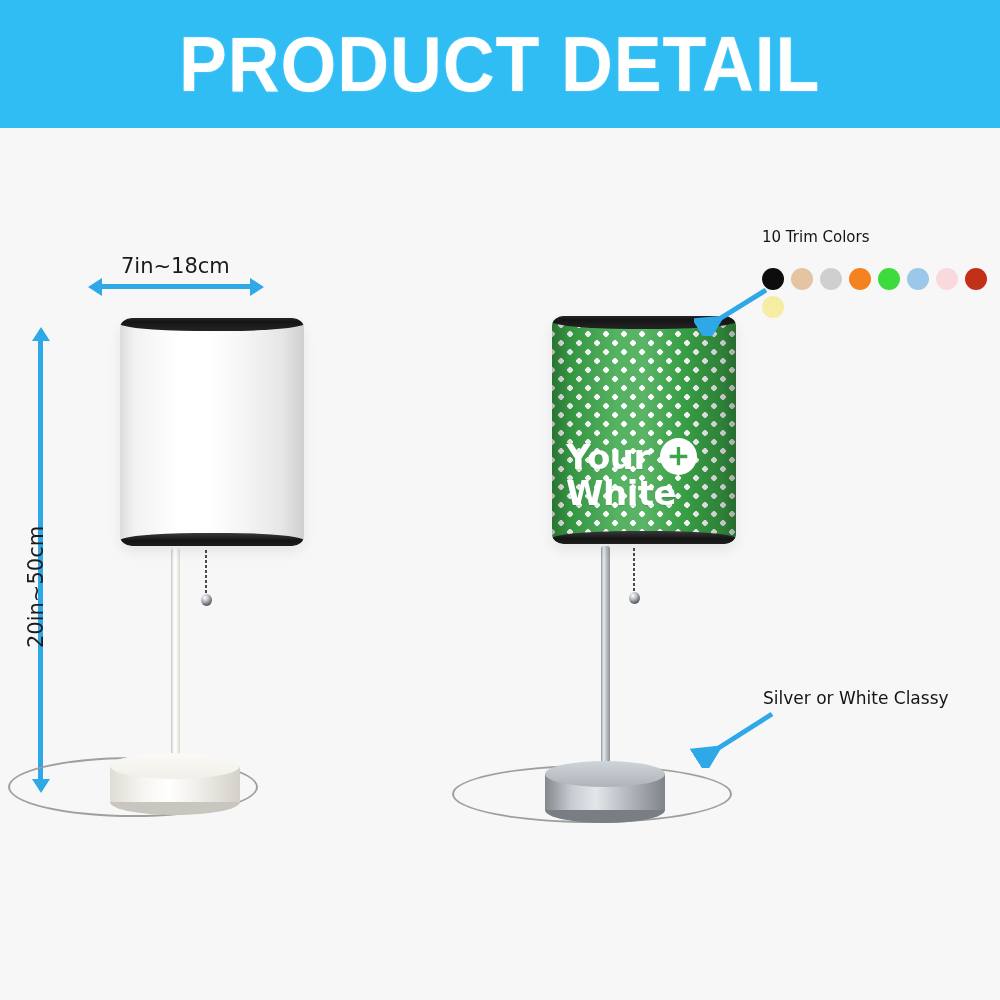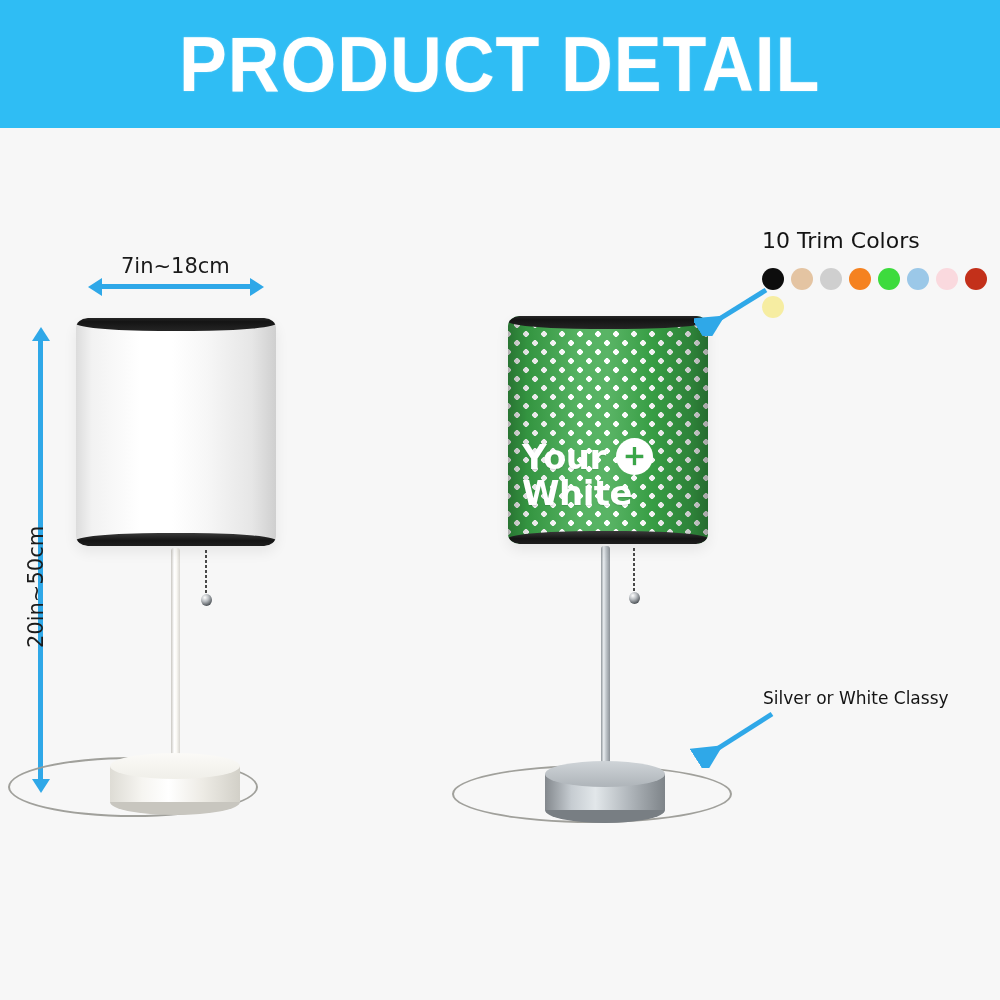--- a/index.html
+++ b/index.html
@@ -38,24 +38,25 @@
     left: 0; top: 128px;
     width: 1000px; height: 872px;
     background: #f7f7f7;
   }
 
   
   .lamp { position: absolute; }
 
   .shade {
     position: absolute;
-    width: 200px; height: 228px;
+    width: 184px; height: 228px;
     border-radius: 12px / 10px;
     overflow: hidden;
     box-shadow: 0 6px 14px rgba(0,0,0,0.07);
+    margin-left: 44px;
   }
   .shade-body {
     position: absolute;
     left: 0; top: 0; right: 0; bottom: 0;
   }
   .trim {
     position: absolute;
     left: -2px; right: -2px;
     height: 17px;
     background: linear-gradient(180deg,#3a3a3a 0%, #141414 45%, #242424 100%);
@@ -249,21 +250,21 @@
     white-space: nowrap;
   }
   .callout-arrow { position: absolute; }
 
   
   .trim-panel { position: absolute; }
   .trim-panel-title {
     position: absolute;
     left: 0; top: 0;
     font-family: "DejaVu Sans", sans-serif;
-    font-size: 22px;
+    font-size: 15px;
     color: #141414;
     white-space: nowrap;
   }
   .swatch-grid {
     position: absolute;
     left: 0; top: 40px;
     width: 236px;
     display: flex;
     flex-wrap: wrap;
     gap: 6px 7px;

